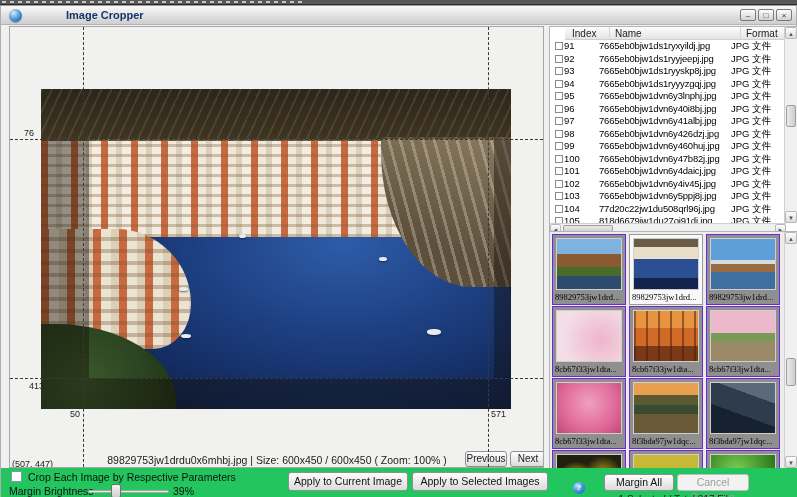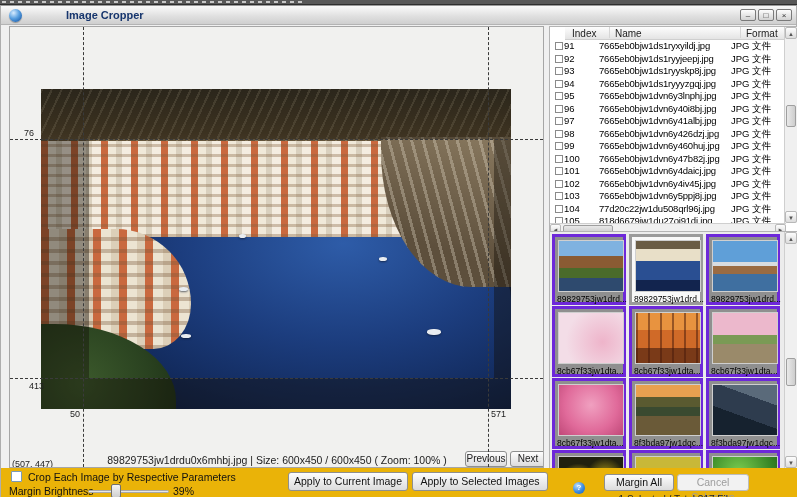--- a/index.html
+++ b/index.html
@@ -95,21 +95,21 @@
   .hscroll { position:absolute; left:0; top:196px; width:236px; height:11px; background:#f0f0f0; border-top:1px solid #cfcfcf; }
   .hsb-arrow { position:absolute; top:0; width:11px; height:10px; font-size:6px; line-height:10px; text-align:center;
     color:#555; background:linear-gradient(180deg,#fdfdfd,#dcdcdc); border:1px solid #b8b8b8; border-radius:2px; }
   .hsb-thumb { position:absolute; top:1px; height:8px; background:linear-gradient(180deg,#e9e9e9,#cdcdcd);
     border:1px solid #9f9f9f; border-radius:2px; }
 
   
   .thumb-panel { position:absolute; left:548px; top:225px; width:249px; height:238px; background:#ececec;
     border:1px solid #b4b4b4; overflow:hidden; }
   .thumb-grid { position:absolute; left:0; top:0; width:236px; height:300px; }
-  .tcell { position:absolute; width:74px; height:71px; background:#8f8f8f; border:3px solid #6d28d9; }
+  .tcell { position:absolute; width:74px; height:71px; background:#8f8f8f; border:1px solid #6d28d9;font-family:Liberation Serif, serif; }
   .tcell.selected { background:#f8f8f8; border-color:#9a9a9a; }
   .tcell .timg { position:absolute; left:3px; top:3px; width:66px; height:52px; border:1px solid #cfcfcf; }
   .tcell .tlabel { position:absolute; left:2px; top:57px; width:70px; font-size:8.5px; color:#000;
     white-space:nowrap; overflow:hidden; }
   .thumb-vscroll { top:0; height:236px; }
 
   .k-castle { background:linear-gradient(180deg,#7fb2e0 0 30%,#8a5b33 30% 55%,#4a6b2a 55% 75%,#2e4a6e 75% 100%); }
   .k-harbor { background:linear-gradient(180deg,#6a5c44 0 16%,#e8dfc8 16% 40%,#2a4f92 40% 78%,#12244e 78% 100%); }
   .k-bridge { background:linear-gradient(180deg,#5f9fd8 0 42%,#d8dce0 42% 50%,#9a6b42 50% 66%,#3f6fa0 66% 100%); }
   .k-blossom-pale { background:radial-gradient(circle at 68% 58%, #eeb4ca, #f3dde7 70%),
@@ -119,21 +119,21 @@
   .k-blossom-path { background:linear-gradient(180deg,#ecb8cc 0 45%,#7a9a55 45% 62%,#9a8a6a 62% 100%); }
   .k-blossom-pink { background:radial-gradient(circle at 50% 40%, #f0a0c0, #e06a9a 60%, #c04878 100%); }
   .k-lake-sunset { background:linear-gradient(180deg,#e8a050 0 25%,#5a5a30 25% 45%,#3a4a30 45% 62%,#6a5a38 62% 100%); }
   .k-storm-sea { background:linear-gradient(200deg,#5a6a7a 0 28%,#2e3c4e 28% 60%,#16222f 60% 100%); }
   .k-dark-trees { background:radial-gradient(circle at 30% 55%, #caa820 0 12%, transparent 40%),
     radial-gradient(circle at 72% 40%, #8a7a18 0 10%, transparent 35%), #20200e; }
   .k-yellow-field { background:linear-gradient(180deg,#c8b838 0 40%,#d8c830 40% 70%,#8a9a28 70% 100%); }
   .k-green-forest { background:radial-gradient(circle at 40% 30%, #7acc50, #3a8a28 60%, #1e5a14 100%); }
 
   
-  .bottom-bar { position:absolute; left:0; top:462px; width:797px; height:30px; background:#eab308; }
+  .bottom-bar { position:absolute; left:0; top:462px; width:797px; height:30px; background:#22c55e; }
   .crop-checkbox { position:absolute; left:10px; top:3px; width:11px; height:11px; background:#fff;
     border:1px solid #7a9ab8; border-radius:1px; }
   .crop-checkbox-label { position:absolute; left:27px; top:3px; font-size:10.5px; color:#111; }
   .margin-label { position:absolute; left:8px; top:17px; font-size:10.5px; color:#111; }
   .slider-track { position:absolute; left:87px; top:22px; width:81px; height:3px; background:#e6e6e6;
     border:1px solid #a8a8a8; border-radius:2px; }
   .slider-thumb { position:absolute; left:110px; top:16px; width:10px; height:14px;
     background:linear-gradient(180deg,#f4f4f4,#cfcfcf); border:1px solid #707070; border-radius:2px; }
   .margin-value { position:absolute; left:172px; top:17px; font-size:10.5px; color:#111; }
   .bb-btn { position:absolute; font-size:10.5px; color:#111; text-align:center;

